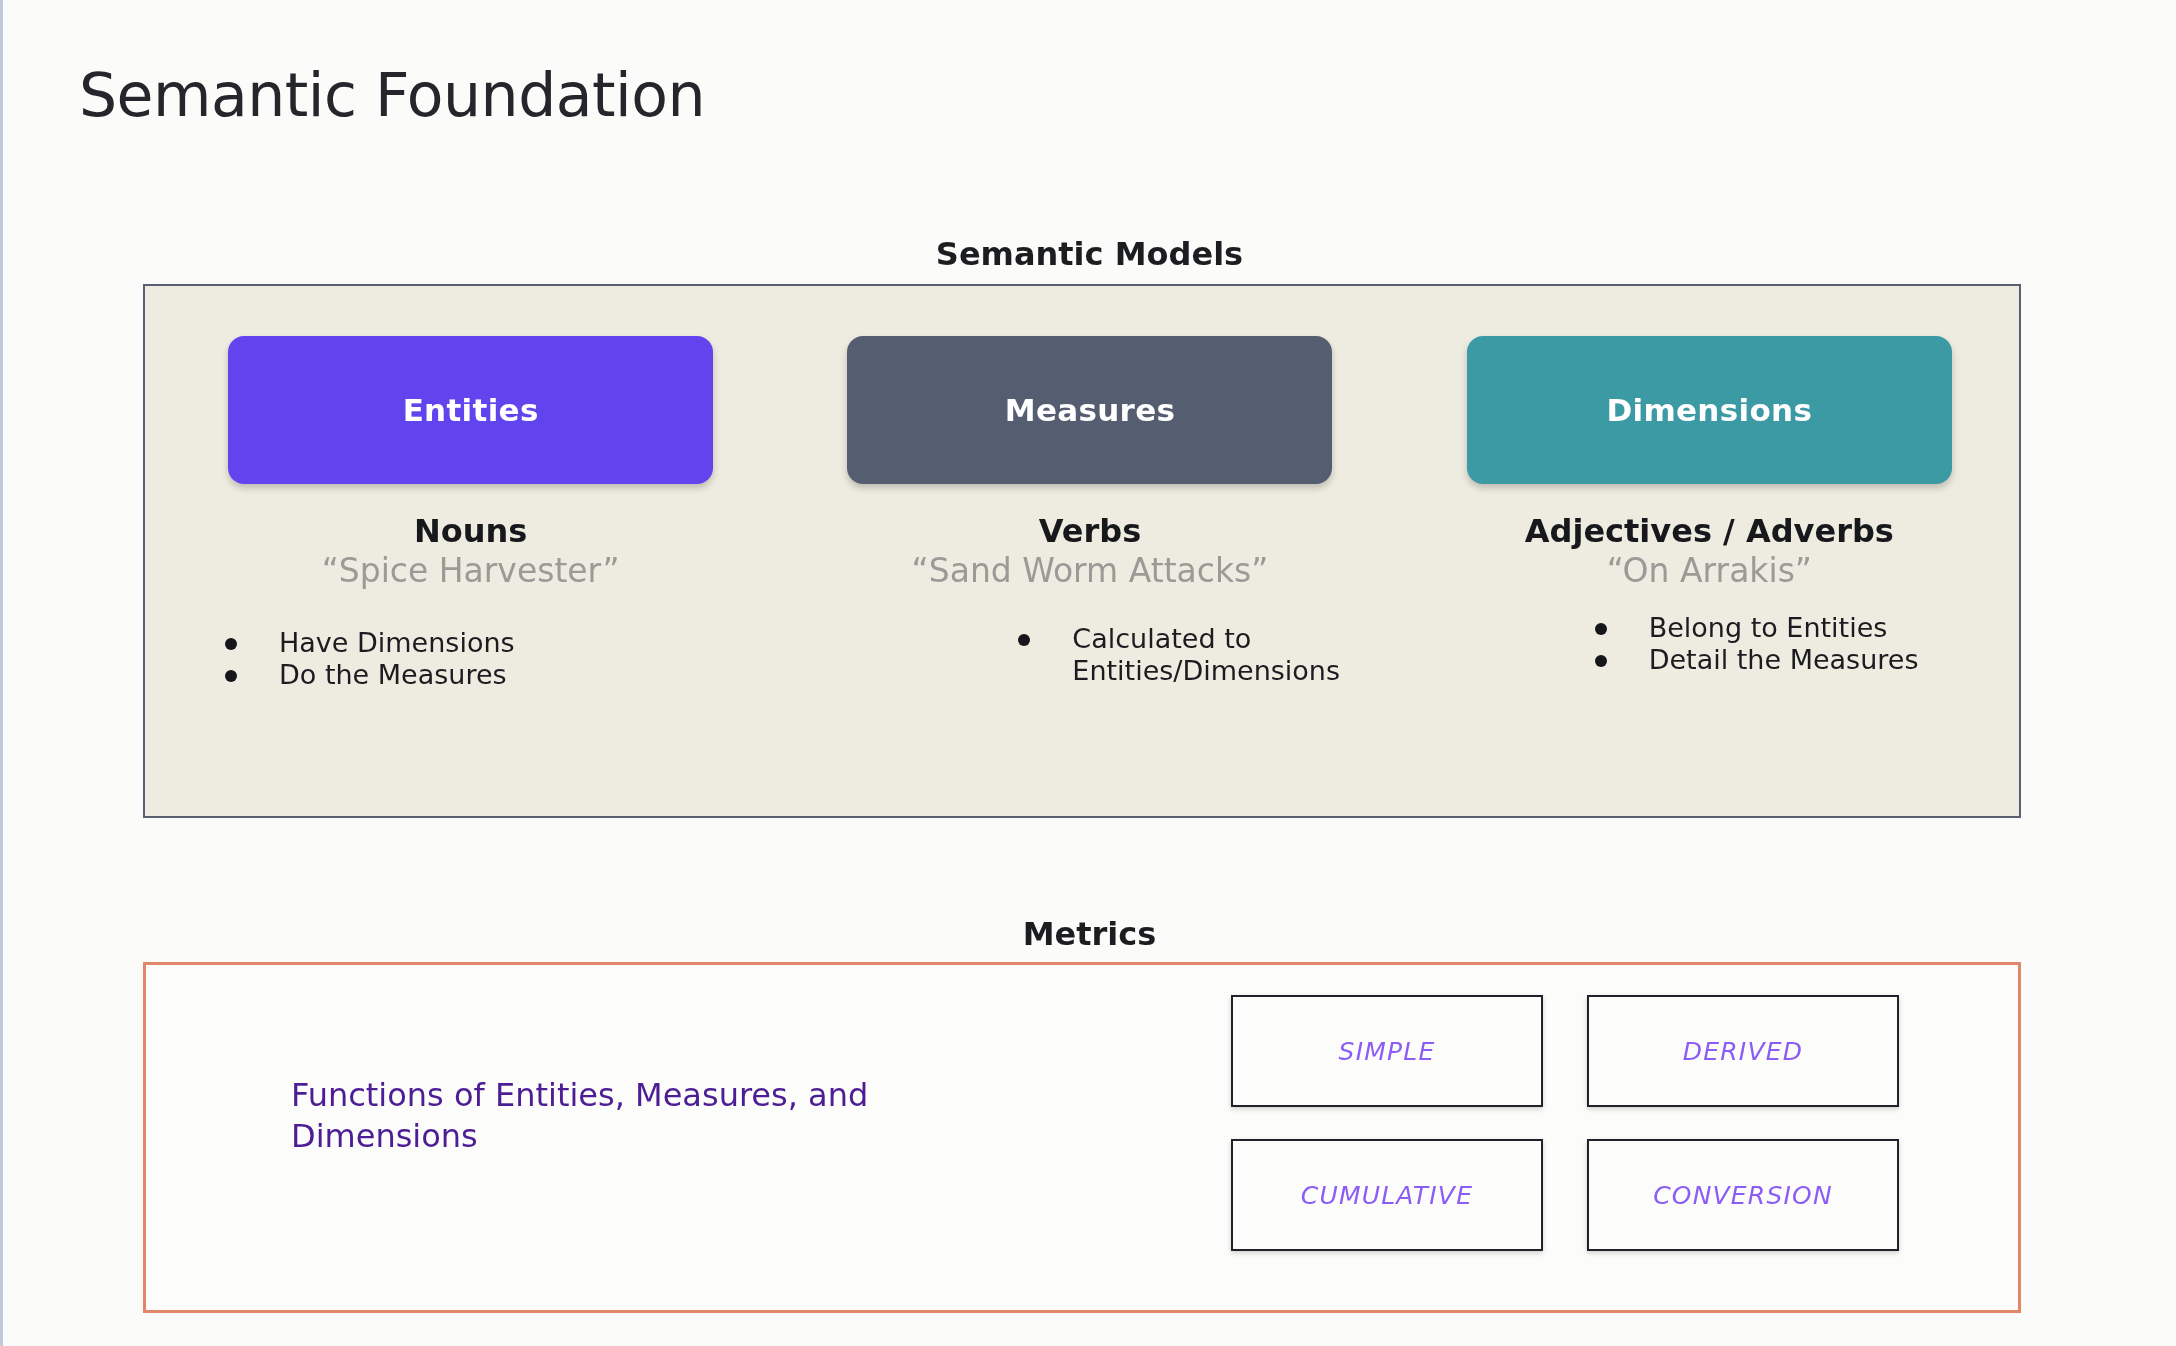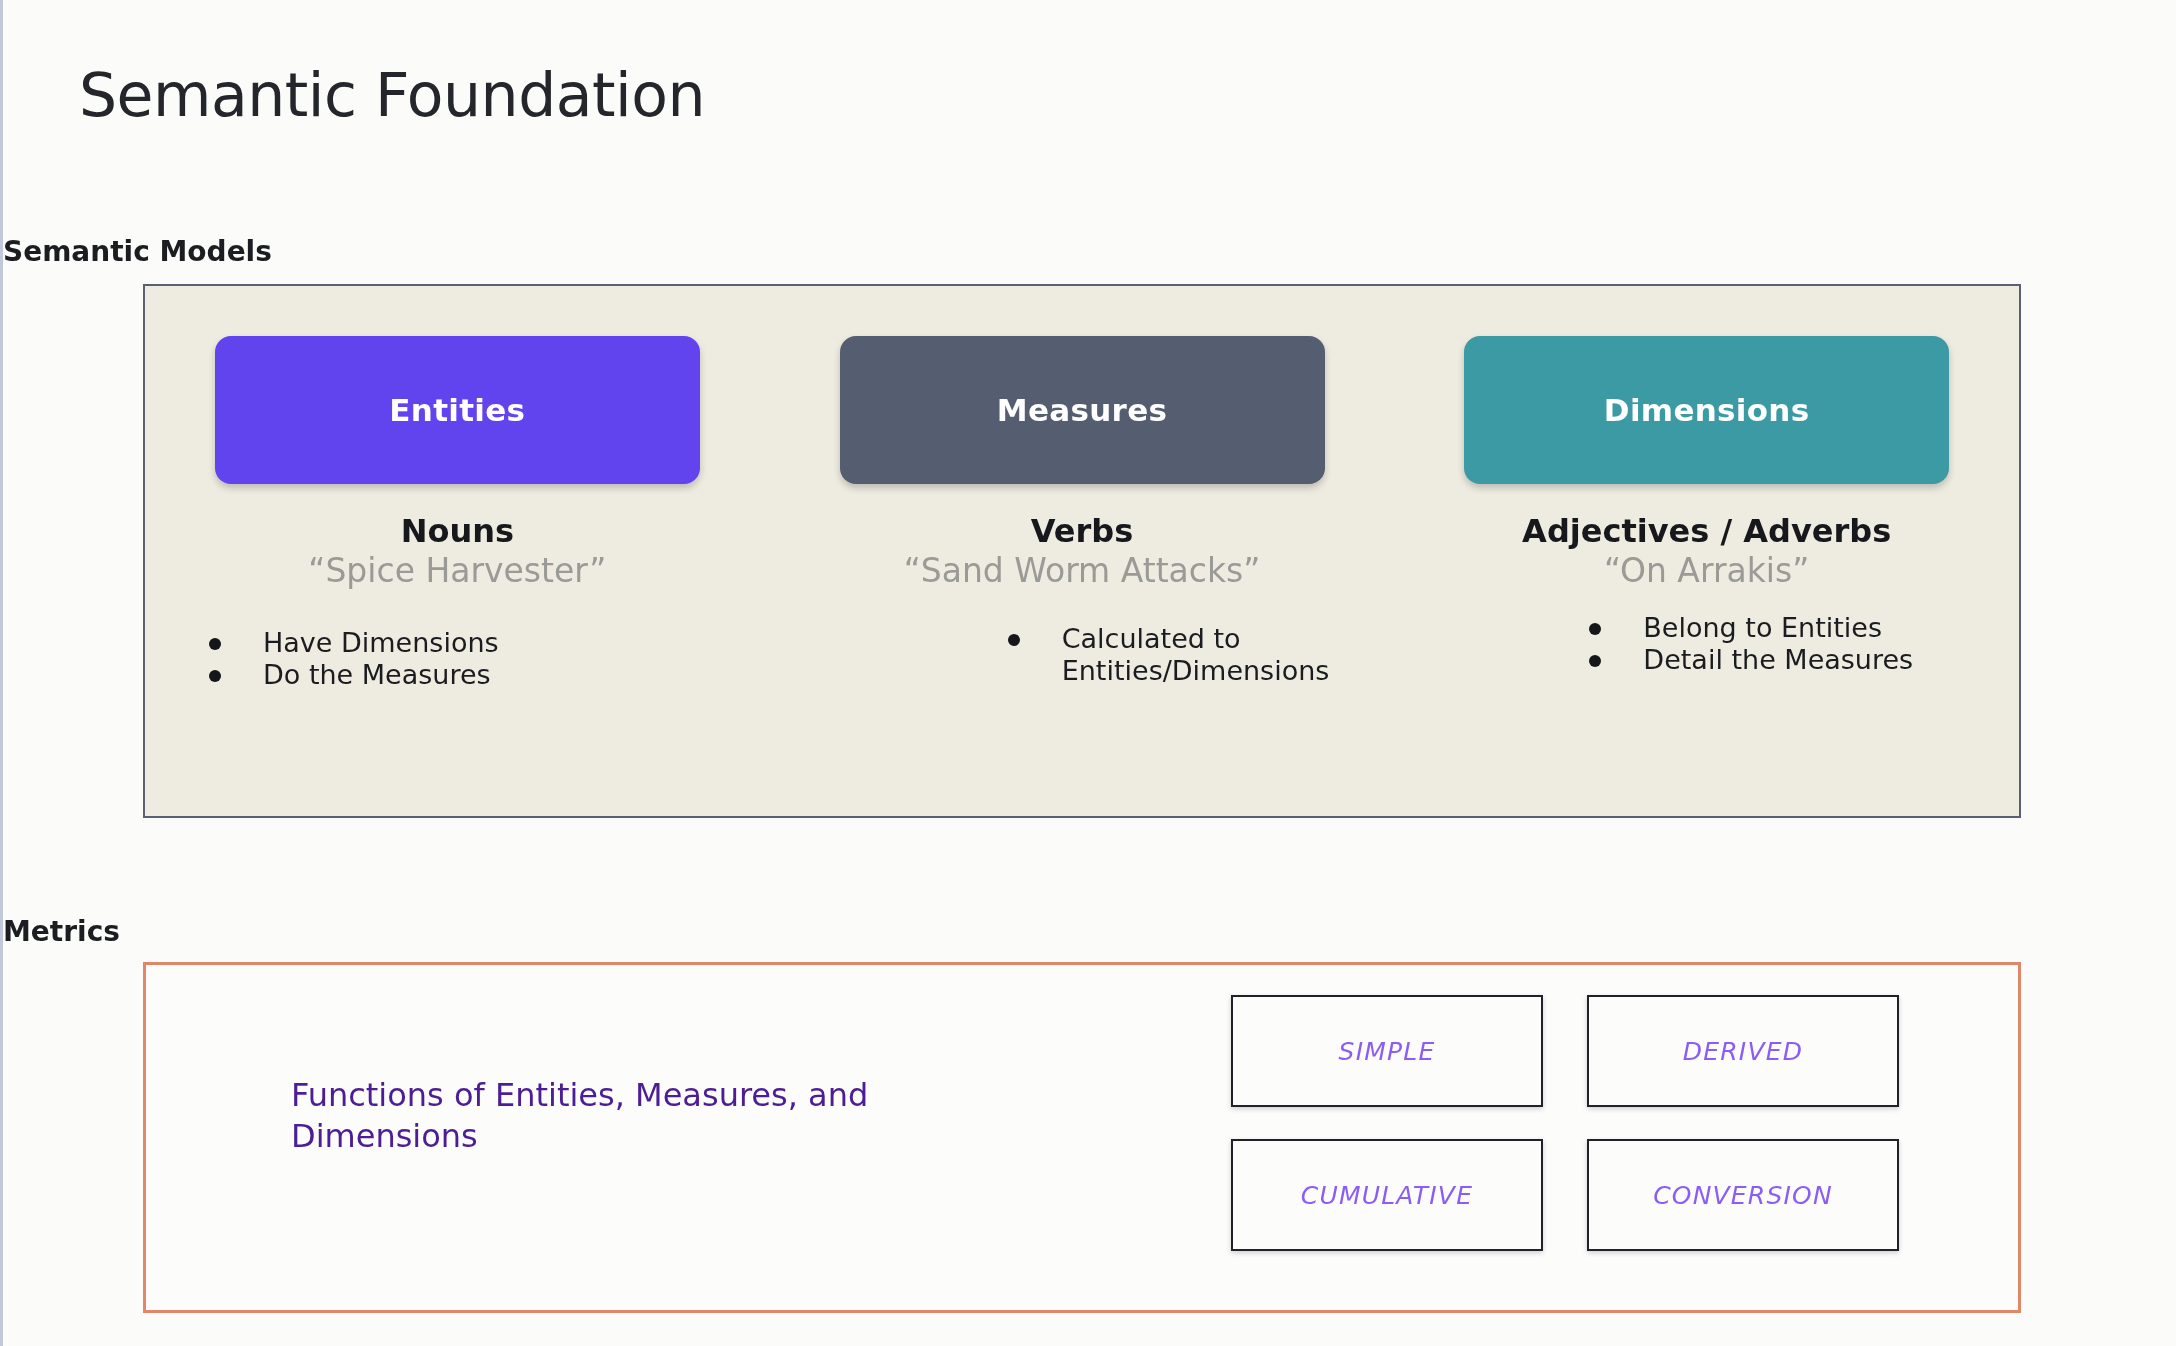--- a/index.html
+++ b/index.html
@@ -26,23 +26,24 @@
     font-weight: 400;
     color: #24262B;
     letter-spacing: -0.5px;
     line-height: 1.1;
     white-space: nowrap;
   }
 
   
   .section-caption {
     position: absolute;
-    font-size: 28px;
+    font-size: 32px;
     font-weight: 700;
     color: #1C1D21;
+    text-align: center;
     white-space: nowrap;
   }
   #caption-semantic-models {
     left: 0;
     right: 0;
     top: 235px;
   }
   #caption-metrics {
     left: 0;
     right: 0;
@@ -54,20 +55,21 @@
     position: absolute;
     left: 140px;
     top: 284px;
     width: 1878px;
     height: 534px;
     background: #EEEBE0;
     border: 2px solid #5A6072;
     box-sizing: border-box;
     display: flex;
     flex-direction: row;
+    padding-left: 16px;
   }
   .sm-column {
     flex: 1 1 0;
     display: flex;
     flex-direction: column;
     align-items: center;
     padding-top: 50px;
     box-sizing: border-box;
   }
 

